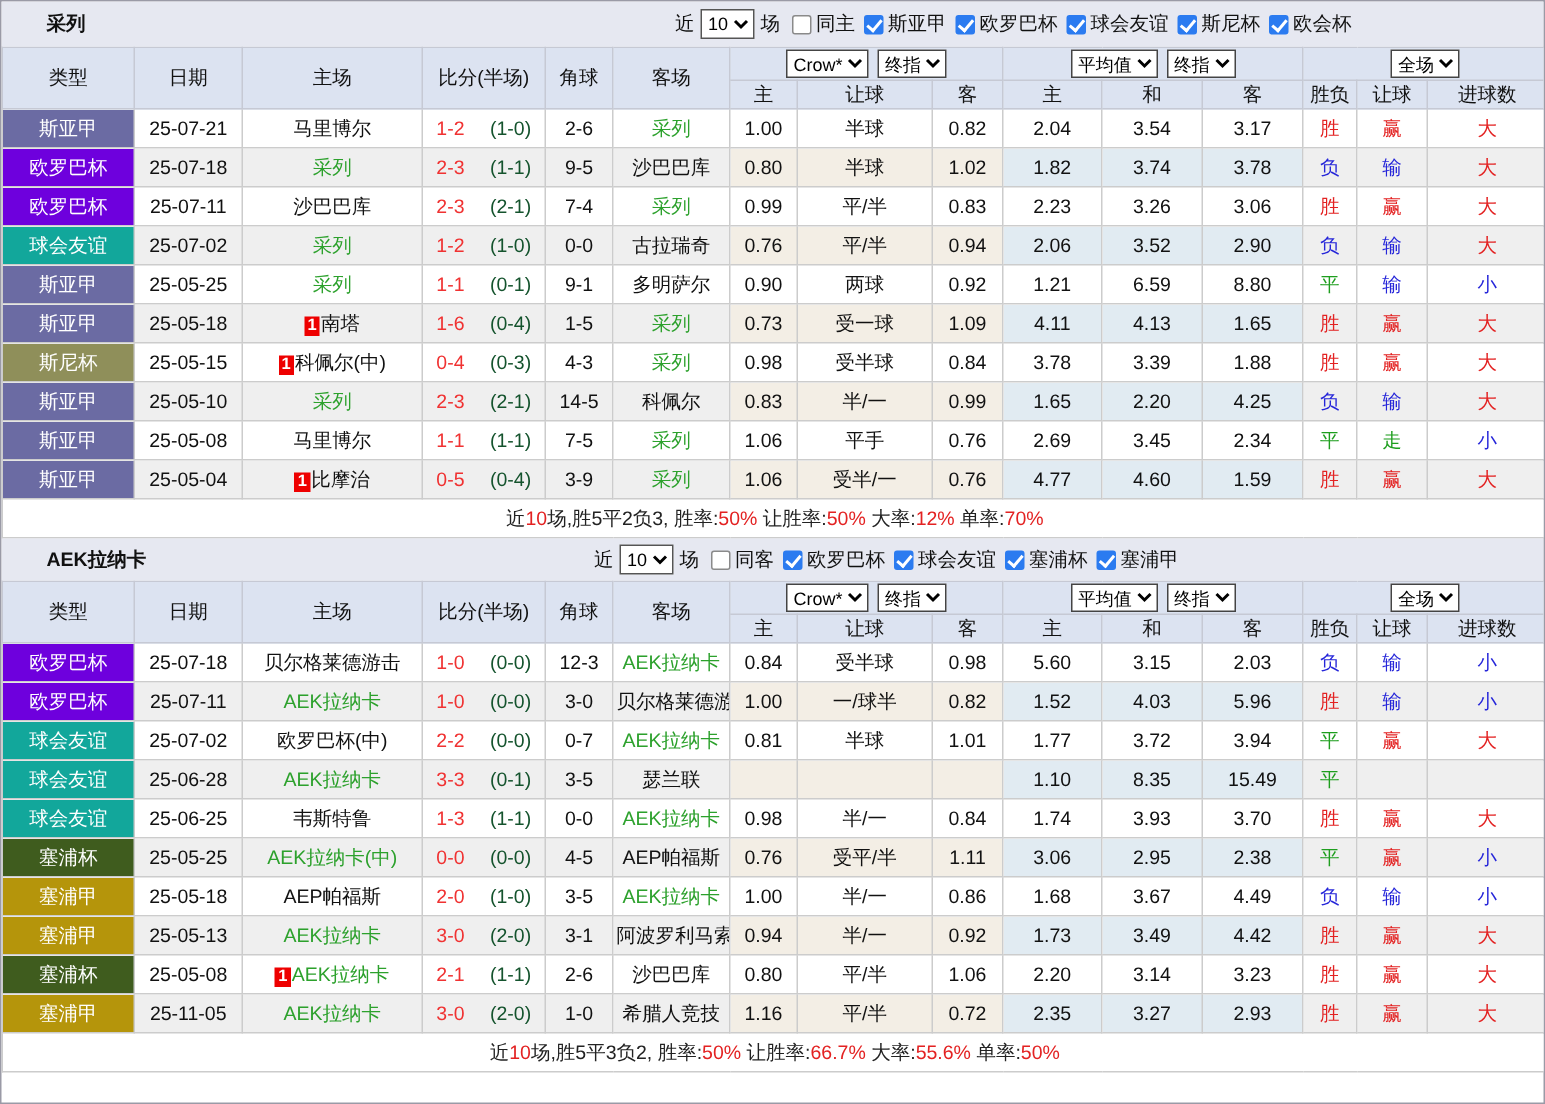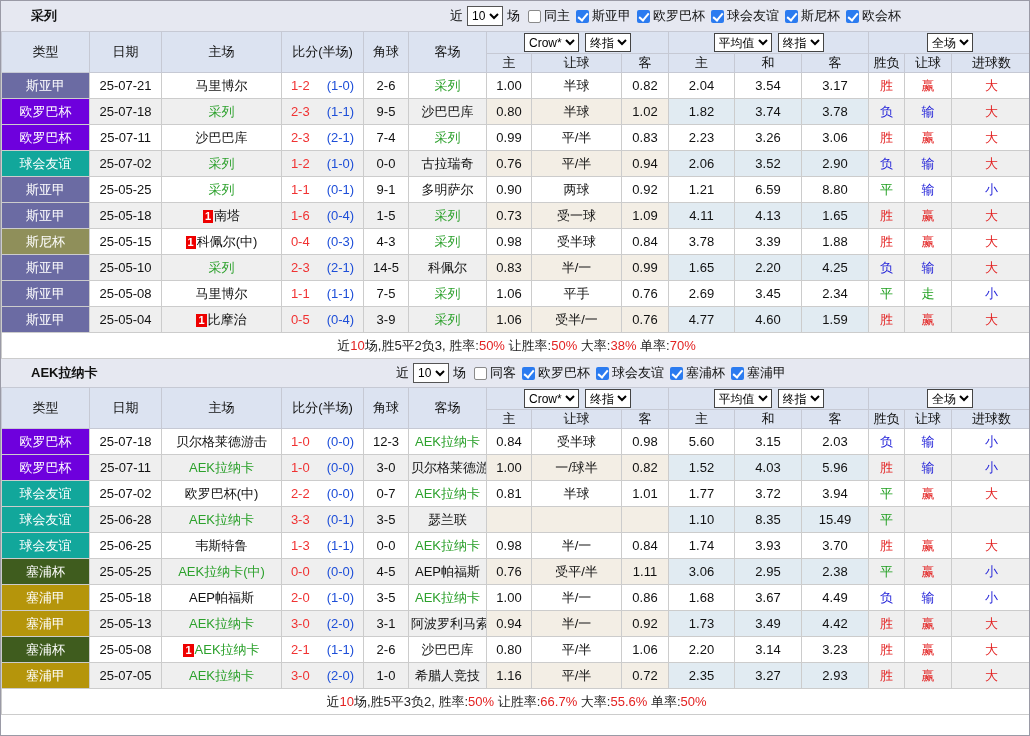--- a/index.html
+++ b/index.html
@@ -37,21 +37,21 @@
   table.results tr.sub th { height:17px; }
   table.results th select { height:19px; font-size:12px; border:1px solid #444; background:#fff; margin:0 3px; }
   table.results td { border:1px solid #ccc; height:26px; padding:0 2px; background:#fff; overflow:hidden; white-space:nowrap; }
   tr.alt td { background:#efefef; }
   td.league { color:#fff; }
   td.crow { background:#fcf7ee; }
   tr.alt td.crow { background:#f3eee5; }
   td.avg { background:#eaf4fa; }
   tr.alt td.avg { background:#e1ebf2; }
   .fs { color:#f03232; }
-  .hs { color:#1d4ed8; margin-left:17px; }
+  .hs { color:#14532d; margin-left:17px; }
   .self { color:#2ca12c; }
   .rk { background:#ee0000; color:#fff; font-size:11px; font-weight:bold; padding:0 2px; margin-right:1px; display:inline-block; line-height:13px; }
   td.sumcell { background:#fff; font-size:13px; color:#222; height:25px; }
   .red { color:#e32222; }
 </style>
 </head>
 <body>
 
 <div class="frame">
   <div id="sections">
@@ -291,21 +291,21 @@
               <td class="crow">受半/一</td>
               <td class="crow">0.76</td>
               <td class="avg">4.77</td>
               <td class="avg">4.60</td>
               <td class="avg">1.59</td>
               <td class="res" style="color: rgb(227, 34, 34);">胜</td>
               <td class="res" style="color: rgb(227, 34, 34);">赢</td>
               <td class="res" style="color: rgb(227, 34, 34);">大</td>
             </tr>
             <tr>
-              <td class="sumcell" colspan="15"><span>近</span><span class="red">10</span><span>场,胜5平2负3, 胜率:</span><span class="red">50%</span><span> 让胜率:</span><span class="red">50%</span><span> 大率:</span><span class="red">38%</span><span> 单率:</span><span class="red">70%</span></td>
+              <td class="sumcell" colspan="15"><span>近</span><span class="red">10</span><span>场,胜5平2负3, 胜率:</span><span class="red">50%</span><span> 让胜率:</span><span class="red">50%</span><span> 大率:</span><span class="red">12%</span><span> 单率:</span><span class="red">70%</span></td>
             </tr>
           </tbody>
     </table>
   </div>
 
   <div class="section">
     <div class="section-bar">
       <span class="team">AEK拉纳卡</span>
       <span class="filter">
         <span class="flbl">近</span>
@@ -522,21 +522,21 @@
               <td class="crow">1.06</td>
               <td class="avg">2.20</td>
               <td class="avg">3.14</td>
               <td class="avg">3.23</td>
               <td class="res" style="color: rgb(227, 34, 34);">胜</td>
               <td class="res" style="color: rgb(227, 34, 34);">赢</td>
               <td class="res" style="color: rgb(227, 34, 34);">大</td>
             </tr>
             <tr class="alt">
               <td class="league" style="background: rgb(181, 149, 11);">塞浦甲</td>
-              <td>25-07-05</td>
+              <td>25-11-05</td>
               <td><span class="self">AEK拉纳卡</span></td>
               <td><span class="fs">3-0</span><span class="hs">(2-0)</span></td>
               <td>1-0</td>
               <td><span>希腊人竞技</span></td>
               <td class="crow">1.16</td>
               <td class="crow">平/半</td>
               <td class="crow">0.72</td>
               <td class="avg">2.35</td>
               <td class="avg">3.27</td>
               <td class="avg">2.93</td>

